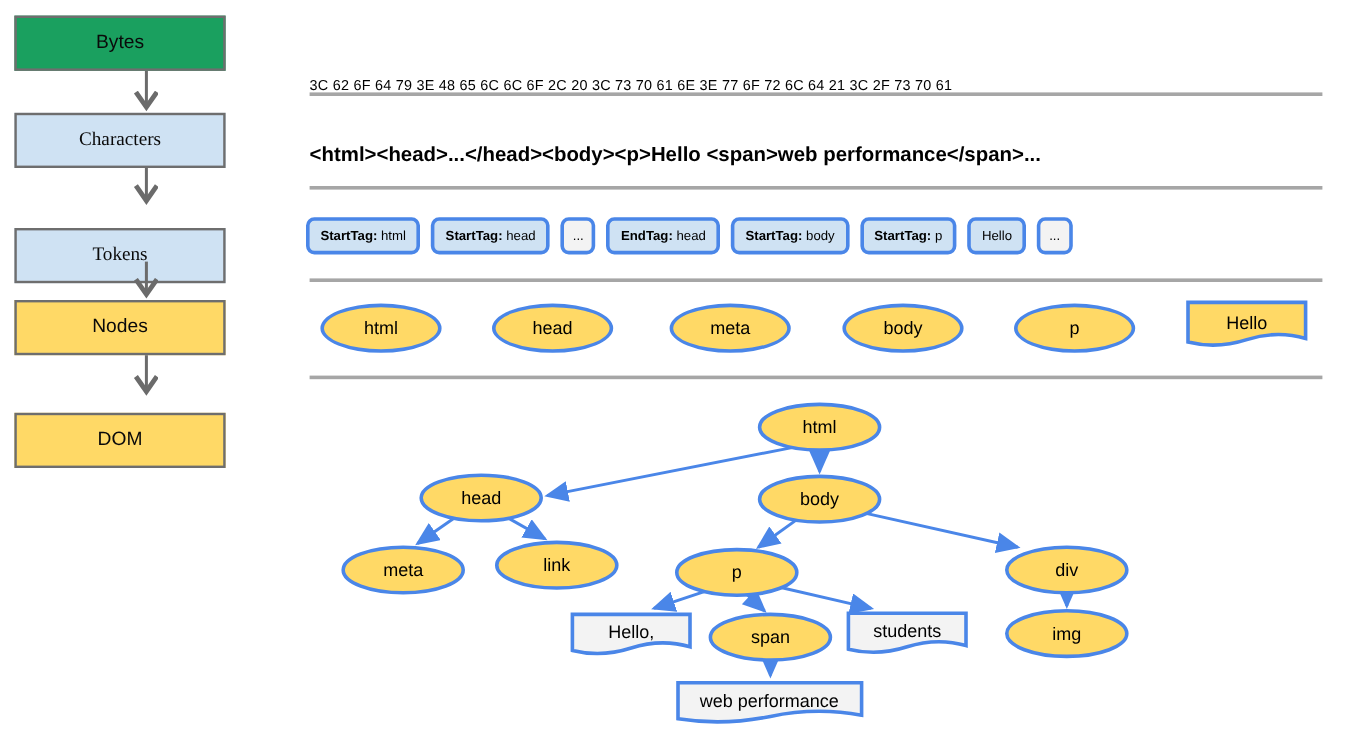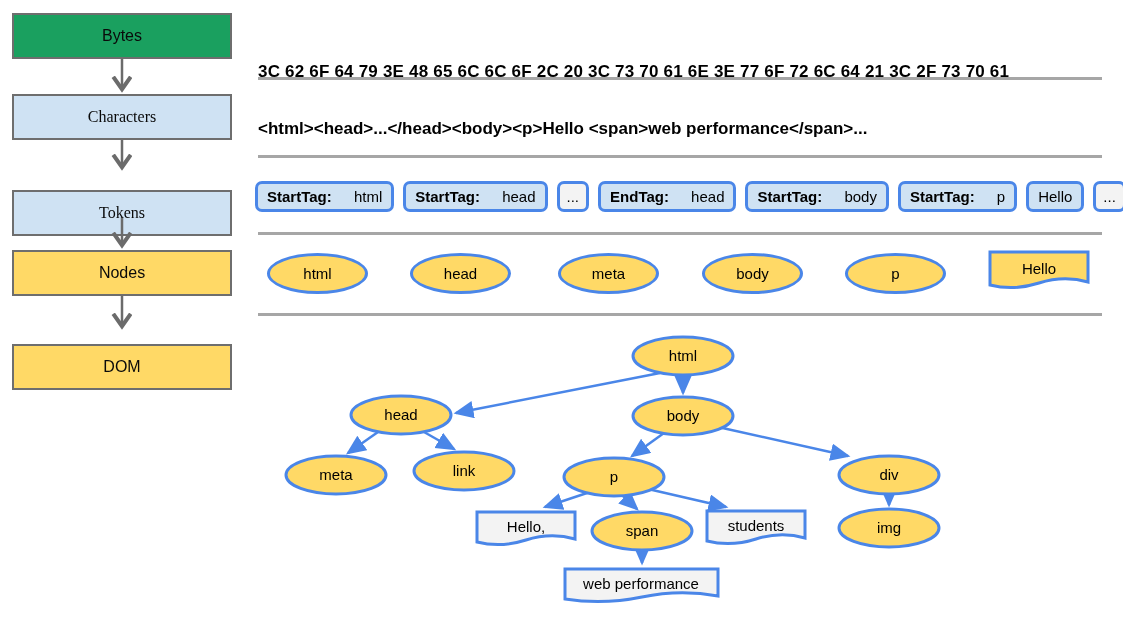--- a/index.html
+++ b/index.html
@@ -1,41 +1,41 @@
 <!DOCTYPE html>
 <html><head>
 <meta charset="utf-8">
 <style>
   html,body{margin:0;padding:0;background:#ffffff;}
   #canvas{position:relative;width:1123px;height:622px;background:#ffffff;overflow:hidden;
           font-family:"Liberation Sans",sans-serif;color:#000;}
 
   
-  .stage-box{position:absolute;left:12px;width:220px;height:46px;box-sizing:border-box;
+  .stage-box{position:absolute;left:12px;width:176px;height:46px;box-sizing:border-box;
              border:2px solid #6e6e6e;display:flex;align-items:center;justify-content:center;
              font-size:16px;color:#0a0a0a;}
   .bg-green{background:#1aa05f;}
   .bg-blue{background:#cfe2f3;font-family:Liberation Serif, serif;}
   .bg-yellow{background:#ffd966;}
 
   
   .pipe-arrows{position:absolute;left:0;top:0;width:250px;height:622px;}
 
   
   .divider{position:absolute;left:258px;width:844px;height:3px;background:#a6a6a6;}
 
   
-  .bytes-text{position:absolute;left:258px;top:14px;font-size:17px;line-height:23px;
-              letter-spacing:0.2px;white-space:pre;font-weight:bold;}
+  .bytes-text{position:absolute;left:258px;top:14px;font-size:12px;line-height:23px;
+              letter-spacing:0.2px;white-space:pre;}
   .chars-text{position:absolute;left:258px;top:119px;font-size:17px;font-weight:bold;white-space:pre;}
 
   
   .token-row{position:absolute;left:255px;top:181px;display:flex;gap:9px;white-space:pre;}
   .token{box-sizing:border-box;height:31px;border:3px solid #4a86e8;border-radius:7px;
-         background:#cfe2f3;padding:0 9px;font-size:15px;display:flex;align-items:center;gap:18px;}
+         background:#cfe2f3;padding:0 9px;font-size:11px;display:flex;align-items:center;}
   .token .tk-bold{font-weight:bold;}
   .token.white{background:#f3f3f3;padding:0 7px;}
 
   
   .node-ellipse{position:absolute;width:101px;height:41px;box-sizing:border-box;
                 border:3px solid #4a86e8;border-radius:50%;background:#ffd966;
                 display:flex;align-items:center;justify-content:center;font-size:15px;}
   .doc-shape{position:absolute;}
 
   

